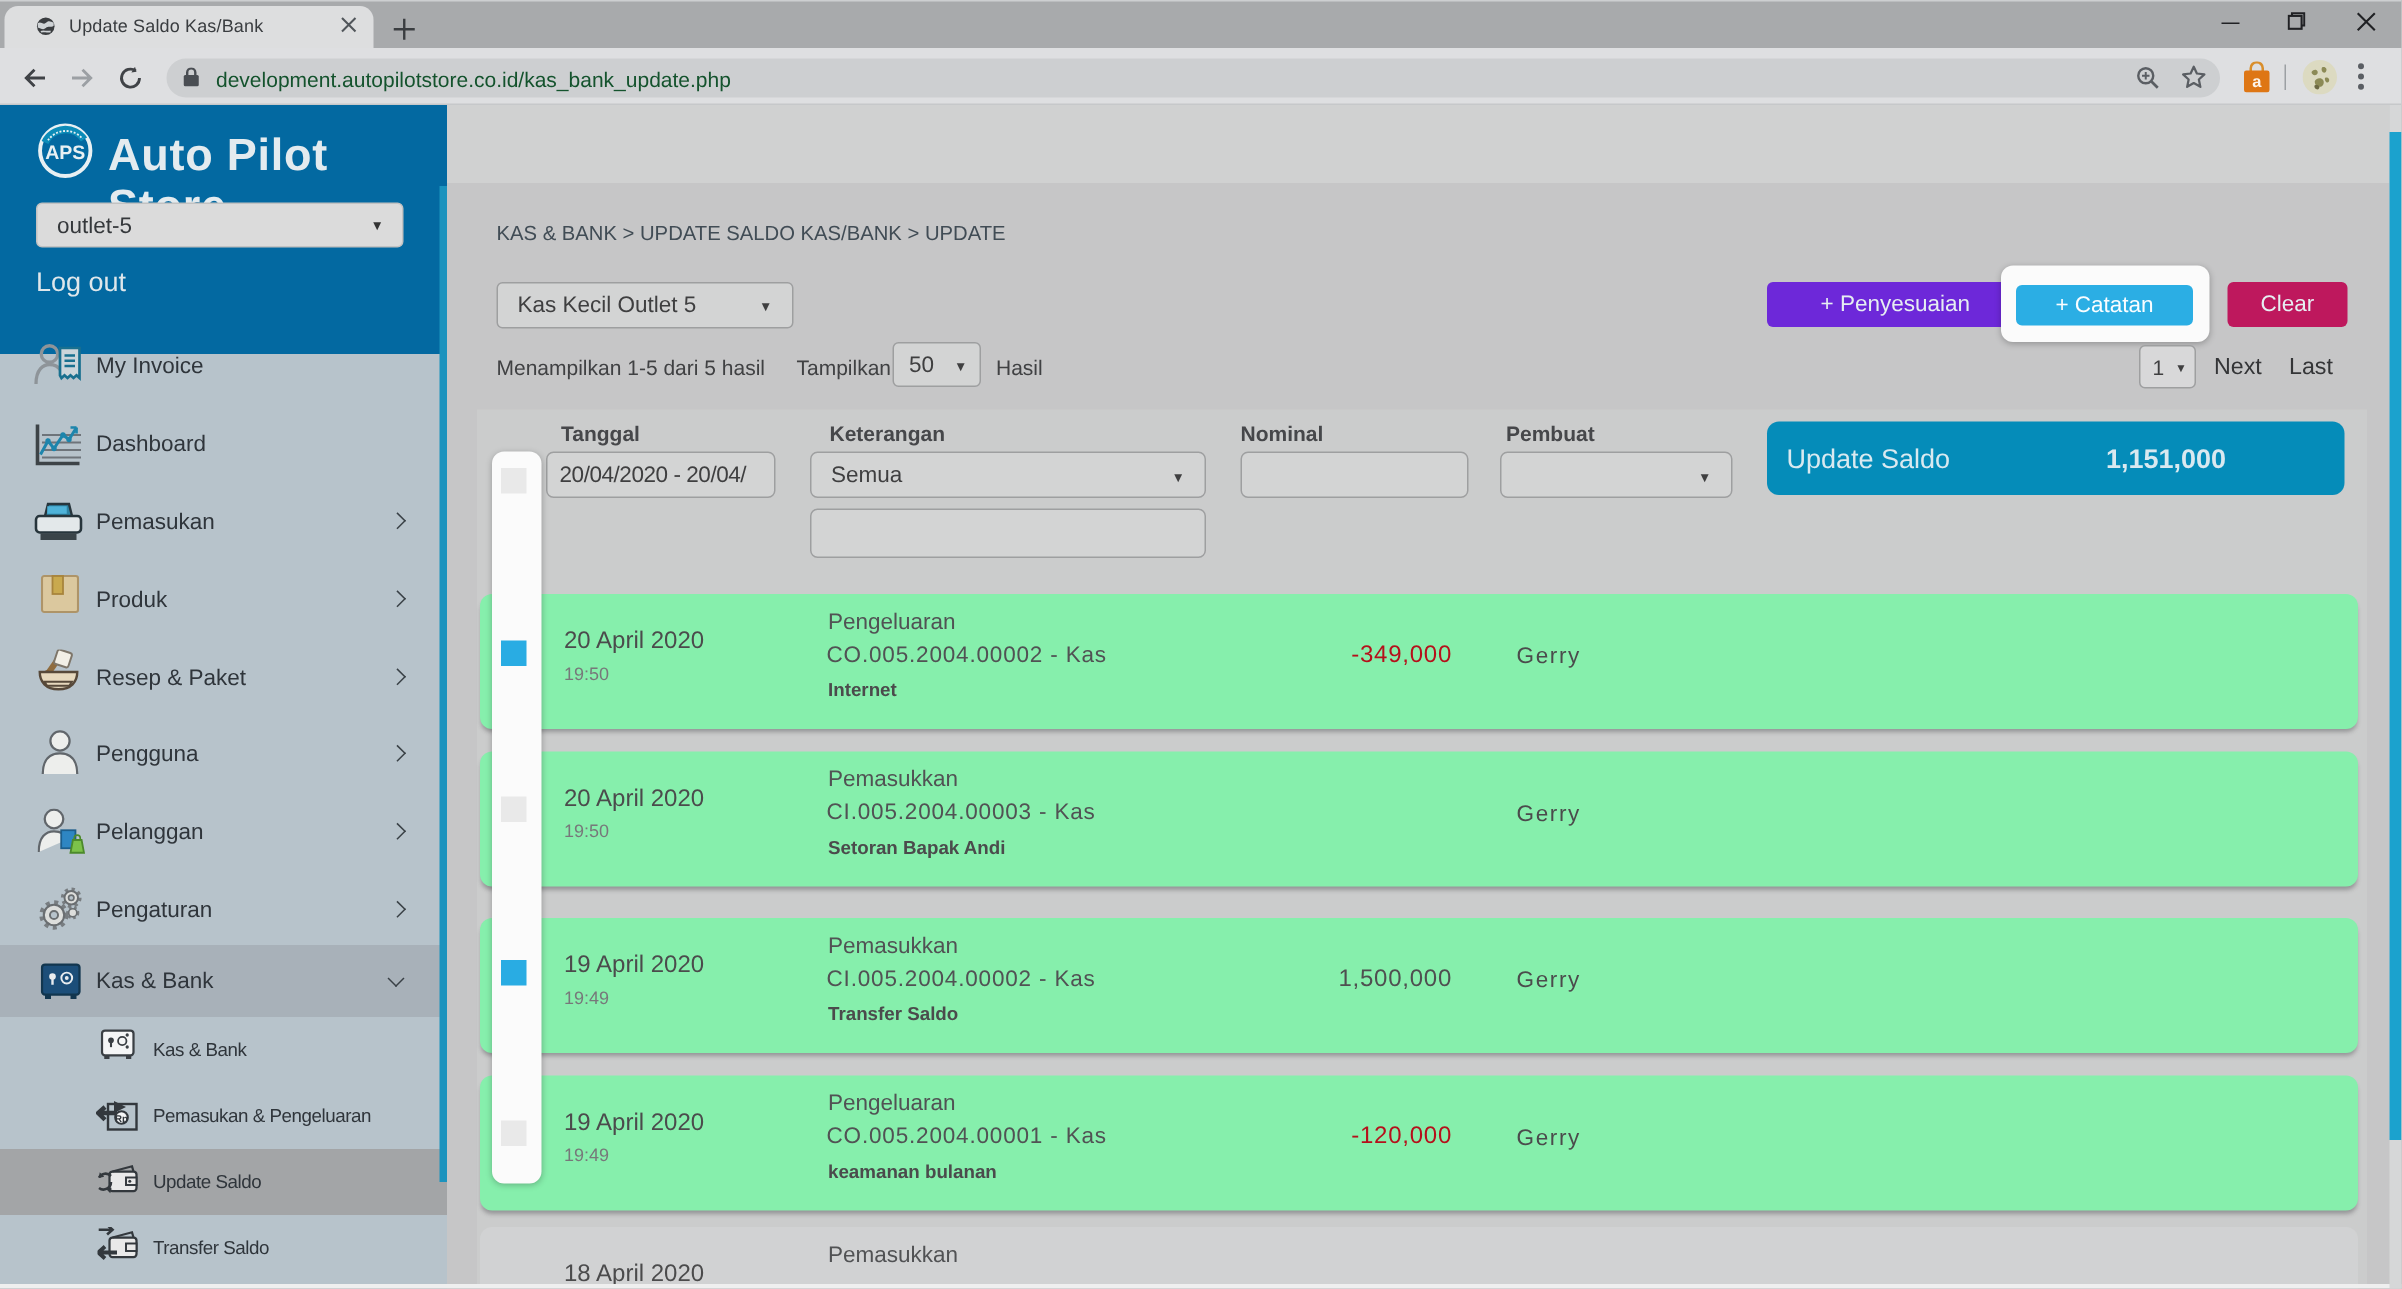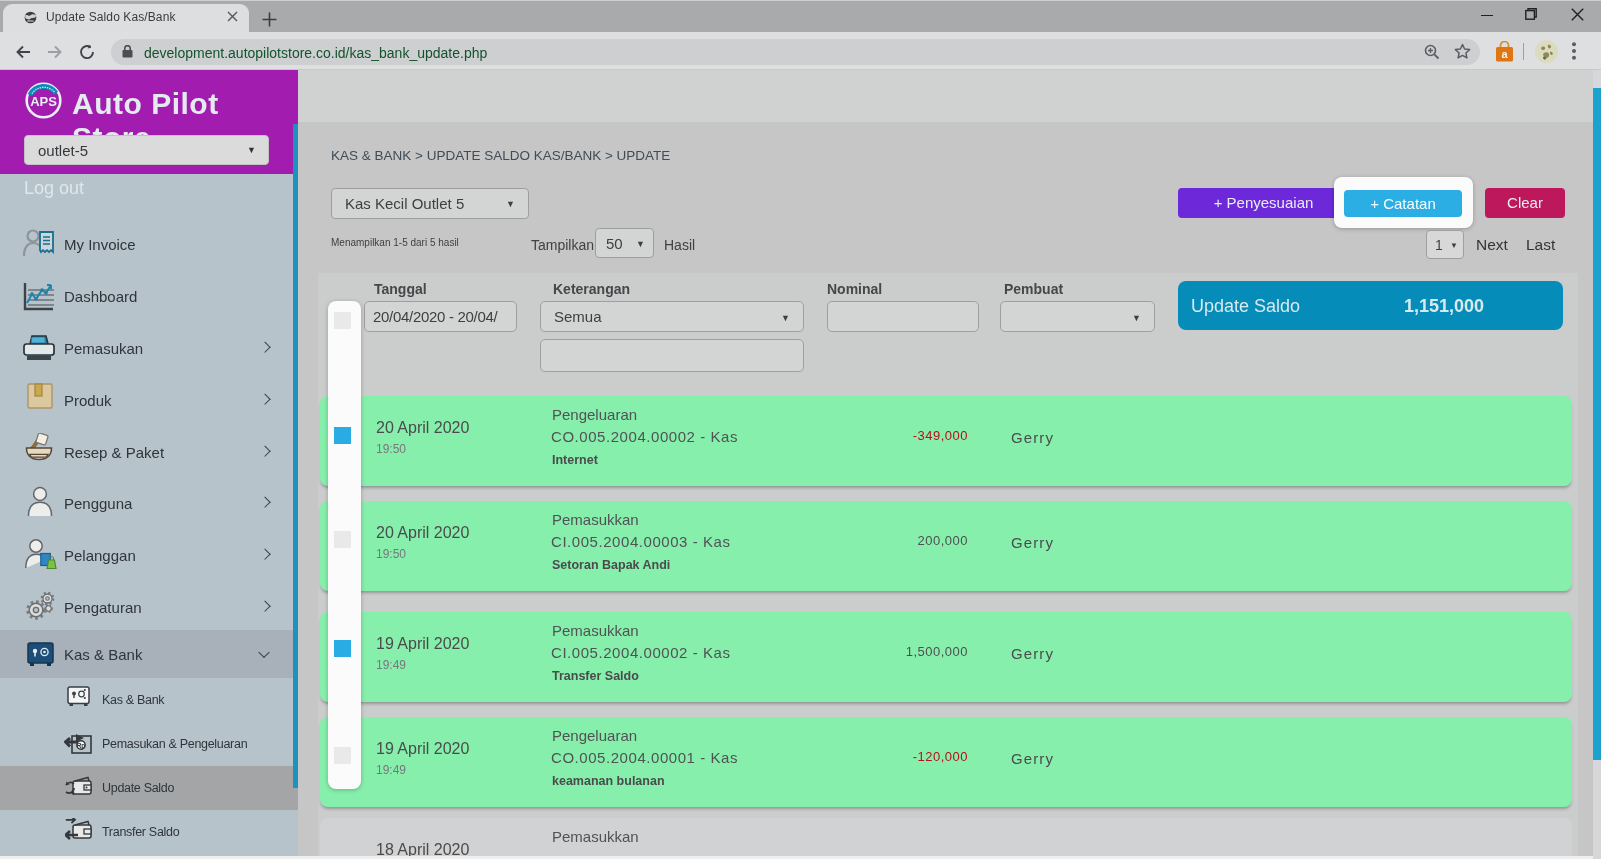--- a/index.html
+++ b/index.html
@@ -15,21 +15,21 @@
   
   #toolbar { left:0; top:32px; width:1601px; height:38px; background:#DEDFE1; border-bottom:1px solid #C6C8CA; }
   #urlpill { left:111px; top:7px; width:1369px; height:26px; background:#CDCFD1; border-radius:13px; }
   #urltext { left:144px; top:45px; font-size:14px; color:#14532d; }
 
   
   #topband { left:298px; top:70px; width:1295px; height:52px; background:#D0D1D1; }
 
   
   #sidebar { left:0; top:70px; width:298px; height:789px; background:#B7C3CB; }
-  #sbheader { left:0; top:0; width:298px; height:104px; background:#a21caf; }
+  #sbheader { left:0; top:0; width:298px; height:166px; background:#0369a1; }
   #sblogotext { left:72px; top:17px; font-size:30px; font-weight:bold; color:#E3EBEF; letter-spacing:0.5px; }
   #sbselect { left:24px; top:65px; width:245px; height:30px; background:#DBDBDB; border-radius:4px; border:1px solid #C2C2C2; }
   #sblogout { left:24px; top:108px; font-size:18px; color:#DFE7EB; }
   .mitem { position:absolute; left:0; width:298px; height:52px; }
   .mlabel { position:absolute; left:64px; top:50%; transform:translateY(-50%); font-size:15px; color:#2F353B; }
   .mchev { position:absolute; left:261px; top:50%; width:8px; height:8px; border-top:1.8px solid #394046; border-right:1.8px solid #394046; transform:translateY(-60%) rotate(45deg); }
   .mchev.down { transform:translateY(-70%) rotate(135deg); left:260px; }
   .sublabel { position:absolute; left:102px; top:50%; transform:translateY(-50%); font-size:12.5px; letter-spacing:-0.3px; color:#2F353B; }
   #sbscroll { left:293px; top:54px; width:5px; height:664px; background:#1B93BE; }
 
@@ -39,21 +39,21 @@
   .selarrow { position:absolute; font-size:9px; color:#3F3F40; }
   #panel { left:318px; top:273px; width:1260px; height:586px; background:#CBCCCC; }
   .flabel { position:absolute; top:8px; font-size:14px; font-weight:bold; color:#46474A; }
   .finput { position:absolute; top:301px; height:31px; background:#D3D4D4; border:1px solid #9E9FA0; border-radius:5px; font-size:15px; color:#3F3F40; }
   .row { position:absolute; left:320px; width:1252px; height:90px; background:#86efac; border-radius:8px; box-shadow:0 3px 3px -1px rgba(50,50,55,0.35); }
   .rdate { position:absolute; left:56px; top:23px; font-size:16px; color:#4B4B4C; }
   .rtime { position:absolute; left:56px; top:46px; font-size:12px; color:#77787A; }
   .rtype { position:absolute; left:232px; top:10px; font-size:15px; color:#515254; }
   .rcode { position:absolute; left:231px; top:32px; font-size:15px; letter-spacing:0.55px; color:#515254; }
   .rnote { position:absolute; left:232px; top:57px; font-size:12.5px; font-weight:bold; color:#4B4B4C; }
-  .rnom { position:absolute; width:330px; left:318px; top:32px; font-size:13px; letter-spacing:0.5px; text-align:right; color:#4F4F50; }
+  .rnom { position:absolute; width:330px; left:318px; top:32px; font-size:16px; letter-spacing:0.5px; text-align:right; color:#4F4F50; }
   .rnom.neg { color:#B5101B; }
   .rwho { position:absolute; left:691px; top:33px; font-size:15px; letter-spacing:1.1px; color:#4B4B4C; }
   #updbtn { left:1178px; top:281px; width:385px; height:49px; background:#058CB9; border-radius:8px; color:#D9E9F0; }
   .topbtn { position:absolute; top:188px; height:30px; border-radius:4px; color:#E6EEF2; font-size:15px; text-align:center; line-height:30px; }
   #spot1 { left:1334px; top:177px; width:139px; height:51px; background:#FBFBFB; border-radius:8px; box-shadow:0 1px 4px rgba(0,0,0,0.25); }
   #spot2 { left:328px; top:301px; width:33px; height:488px; background:#FBFBFB; border-radius:8px; box-shadow:0 1px 4px rgba(0,0,0,0.25); }
   .cb { position:absolute; left:6px; width:17px; height:17px; }
   #pgscrolltrack { left:1593px; top:70px; width:8px; height:789px; background:#D6D7D8; }
   #pgscroll { left:1593px; top:88px; width:8px; height:672px; background:#1BA2CE; }
 </style>
@@ -294,21 +294,21 @@
 <div class="sel" style="left:331px;top:188px;width:198px;height:31px">
   <span style="position:absolute;left:13px;top:6px">Kas Kecil Outlet 5</span>
   <span class="selarrow" style="right:13px;top:10px">▼</span>
 </div>
 <div class="topbtn" style="left:1178px;width:171px;background:#6d28d9">+ Penyesuaian</div>
 <div class="topbtn" style="left:1485px;width:80px;background:#be185d">Clear</div>
 <div class="abs" id="spot1">
   <div class="topbtn" style="left:10px;top:13px;width:118px;height:27px;line-height:27px;background:#2BAEE4;color:#FAFDFF">+ Catatan</div>
 </div>
 
-<div class="abs" style="left:331px;top:237px;font-size:10px;color:#404143">Menampilkan 1-5 dari 5 hasil</div>
+<div class="abs" style="left:331px;top:237px;font-size:14px;color:#404143">Menampilkan 1-5 dari 5 hasil</div>
 <div class="abs" style="left:531px;top:237px;font-size:14px;color:#404143">Tampilkan</div>
 <div class="sel" style="left:595px;top:228px;width:59px;height:30px">
   <span style="position:absolute;left:10px;top:6px">50</span>
   <span class="selarrow" style="right:8px;top:10px">▼</span>
 </div>
 <div class="abs" style="left:664px;top:237px;font-size:14px;color:#404143">Hasil</div>
 <div class="sel" style="left:1426px;top:230px;width:38px;height:29px;background:#D8D8D9">
   <span style="position:absolute;left:8px;top:6px;font-size:14px">1</span>
   <span class="selarrow" style="right:5px;top:10px;font-size:8px">▼</span>
 </div>
@@ -347,21 +347,20 @@
     <div class="rnote">Internet</div>
   <div class="rnom neg">-349,000</div>
     <div class="rwho">Gerry</div>
 </div>
 <div class="row" style="top:501px">
   <div class="rdate">20 April 2020</div>
     <div class="rtime">19:50</div>
   <div class="rtype">Pemasukkan</div>
     <div class="rcode">CI.005.2004.00003 - Kas</div>
     <div class="rnote">Setoran Bapak Andi</div>
-  <div class="rnom">200,000</div>
     <div class="rwho">Gerry</div>
 </div>
 <div class="row" style="top:612px">
   <div class="rdate">19 April 2020</div>
     <div class="rtime">19:49</div>
   <div class="rtype">Pemasukkan</div>
     <div class="rcode">CI.005.2004.00002 - Kas</div>
     <div class="rnote">Transfer Saldo</div>
   <div class="rnom">1,500,000</div>
     <div class="rwho">Gerry</div>

